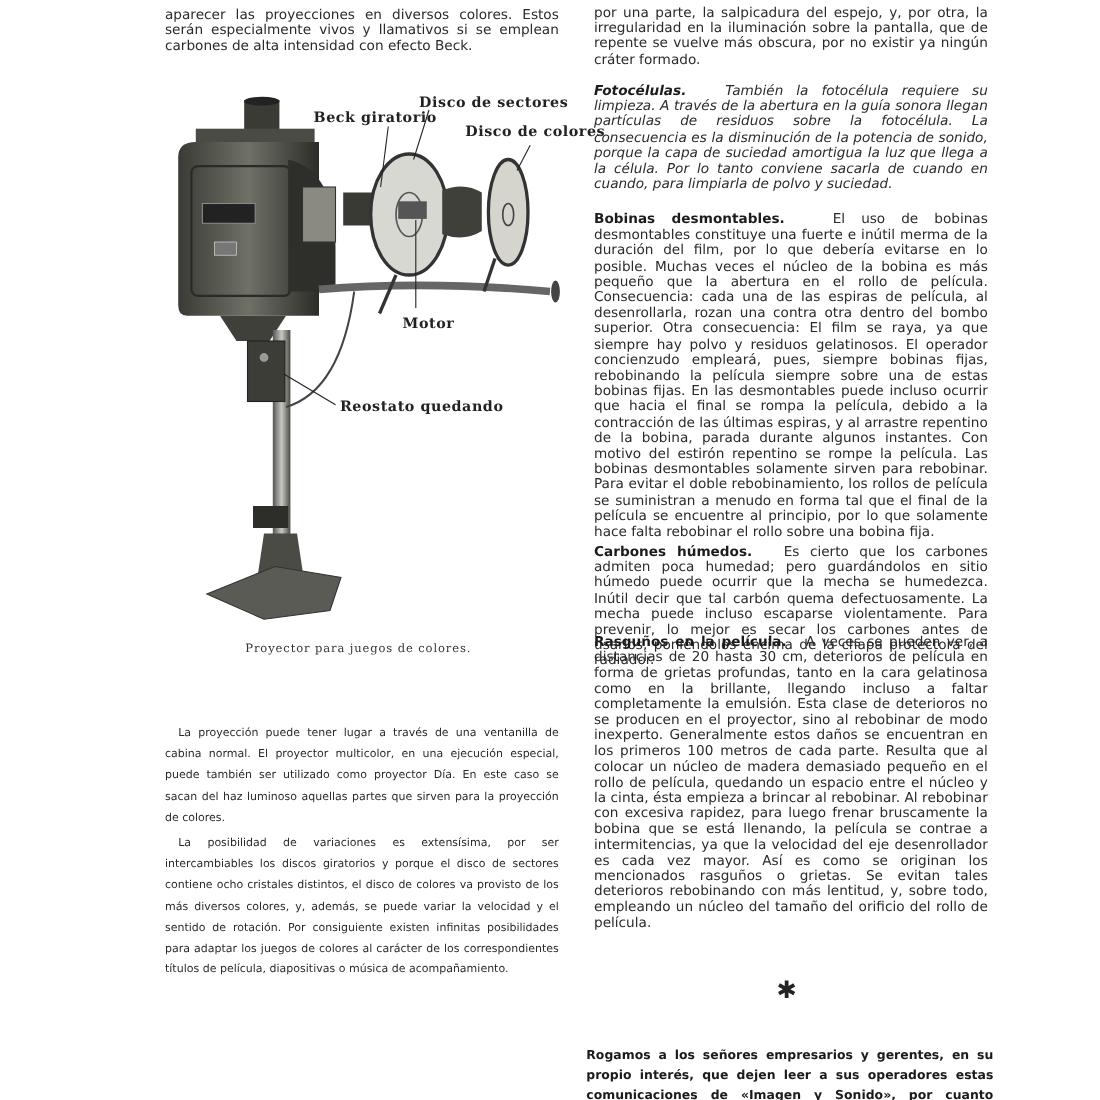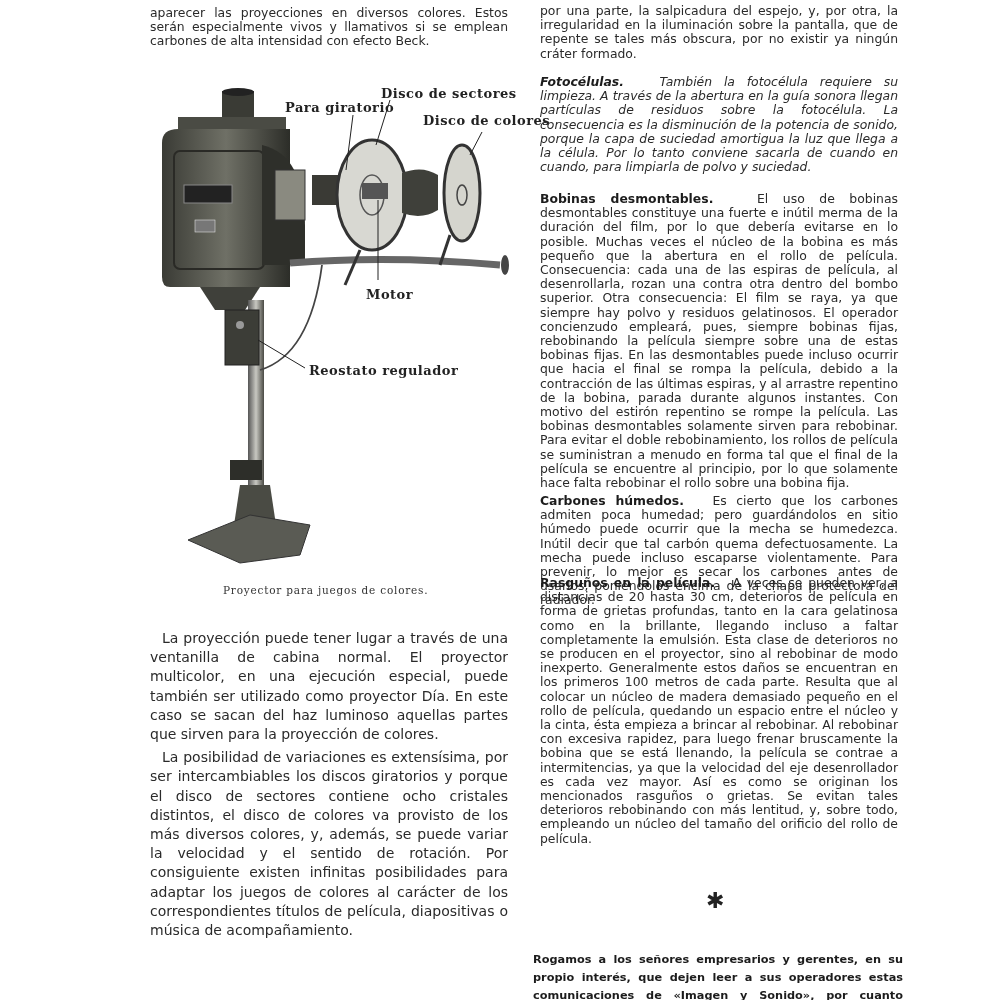--- a/index.html
+++ b/index.html
@@ -93,37 +93,37 @@
   </g>
   <g stroke="#222" stroke-width="1">
     <line x1="213" y1="30" x2="206" y2="85"></line>
     <line x1="250" y1="15" x2="236" y2="60"></line>
     <line x1="342" y1="47" x2="330" y2="70"></line>
     <line x1="238" y1="115" x2="238" y2="195"></line>
     <line x1="118" y1="255" x2="165" y2="283"></line>
   </g>
 </svg>
 
-<div class="label" style="left:285px; top:100px;">Para giratorio</div>
+<div class="label" style="left:285px; top:100px;">Beck giratorio</div>
 <div class="label" style="left:381px; top:86px;">Disco de sectores</div>
 <div class="label" style="left:423px; top:113px;">Disco de colores</div>
 <div class="label" style="left:366px; top:287px;text-align:center;">Motor</div>
-<div class="label" style="left:309px; top:363px;">Reostato regulador</div>
+<div class="label" style="left:309px; top:363px;">Reostato quedando</div>
 
 <div class="caption">Proyector para juegos de colores.</div>
 
-<div class="col left" style="top:625px; line-height:19.2px; font-size:14px;">
+<div class="col left" style="top:653px; line-height:19.2px; font-size:10px;">
   <p class="indent">La proyección puede tener lugar a través de una ventanilla de cabina normal. El proyector multicolor, en una ejecución especial, puede también ser utilizado como proyector Día. En este caso se sacan del haz luminoso aquellas partes que sirven para la proyección de colores.</p>
   <p class="indent">La posibilidad de variaciones es extensísima, por ser intercambiables los discos giratorios y porque el disco de sectores contiene ocho cristales distintos, el disco de colores va provisto de los más diversos colores, y, además, se puede variar la velocidad y el sentido de rotación. Por consiguiente existen infinitas posibilidades para adaptar los juegos de colores al carácter de los correspondientes títulos de película, diapositivas o música de acompañamiento.</p>
 </div>
 
 <h2 class="heading" style="margin:0;">Advertencias de la práctica</h2>
 
 <div class="col right" style="top:0px;">
-  <p>por una parte, la salpicadura del espejo, y, por otra, la irregularidad en la iluminación sobre la pantalla, que de repente se tales más obscura, por no existir ya ningún cráter formado.</p>
+  <p>por una parte, la salpicadura del espejo, y, por otra, la irregularidad en la iluminación sobre la pantalla, que de repente se vuelve más obscura, por no existir ya ningún cráter formado.</p>
 </div>
 
 <div class="col right" style="top:71px;font-style:italic;">
   <p><span class="b">Fotocélulas.</span>&nbsp;&nbsp; <span>También la fotocélula requiere su limpieza. A través de la abertura en la guía sonora llegan partículas de residuos sobre la fotocélula. La consecuencia es la disminución de la potencia de sonido, porque la capa de suciedad amortigua la luz que llega a la célula. Por lo tanto conviene sacarla de cuando en cuando, para limpiarla de polvo y suciedad.</span></p>
 </div>
 
 <div class="col right" style="top:188px;">
   <p><span class="b">Bobinas desmontables.</span>&nbsp;&nbsp; <span>El uso de bobinas desmontables constituye una fuerte e inútil merma de la duración del film, por lo que debería evitarse en lo posible. Muchas veces el núcleo de la bobina es más pequeño que la abertura en el rollo de película. Consecuencia: cada una de las espiras de película, al desenrollarla, rozan una contra otra dentro del bombo superior. Otra consecuencia: El film se raya, ya que siempre hay polvo y residuos gelatinosos. El operador concienzudo empleará, pues, siempre bobinas fijas, rebobinando la película siempre sobre una de estas bobinas fijas. En las desmontables puede incluso ocurrir que hacia el final se rompa la película, debido a la contracción de las últimas espiras, y al arrastre repentino de la bobina, parada durante algunos instantes. Con motivo del estirón repentino se rompe la película. Las bobinas desmontables solamente sirven para rebobinar. Para evitar el doble rebobinamiento, los rollos de película se suministran a menudo en forma tal que el final de la película se encuentre al principio, por lo que solamente hace falta rebobinar el rollo sobre una bobina fija.</span></p>
 </div>
 

